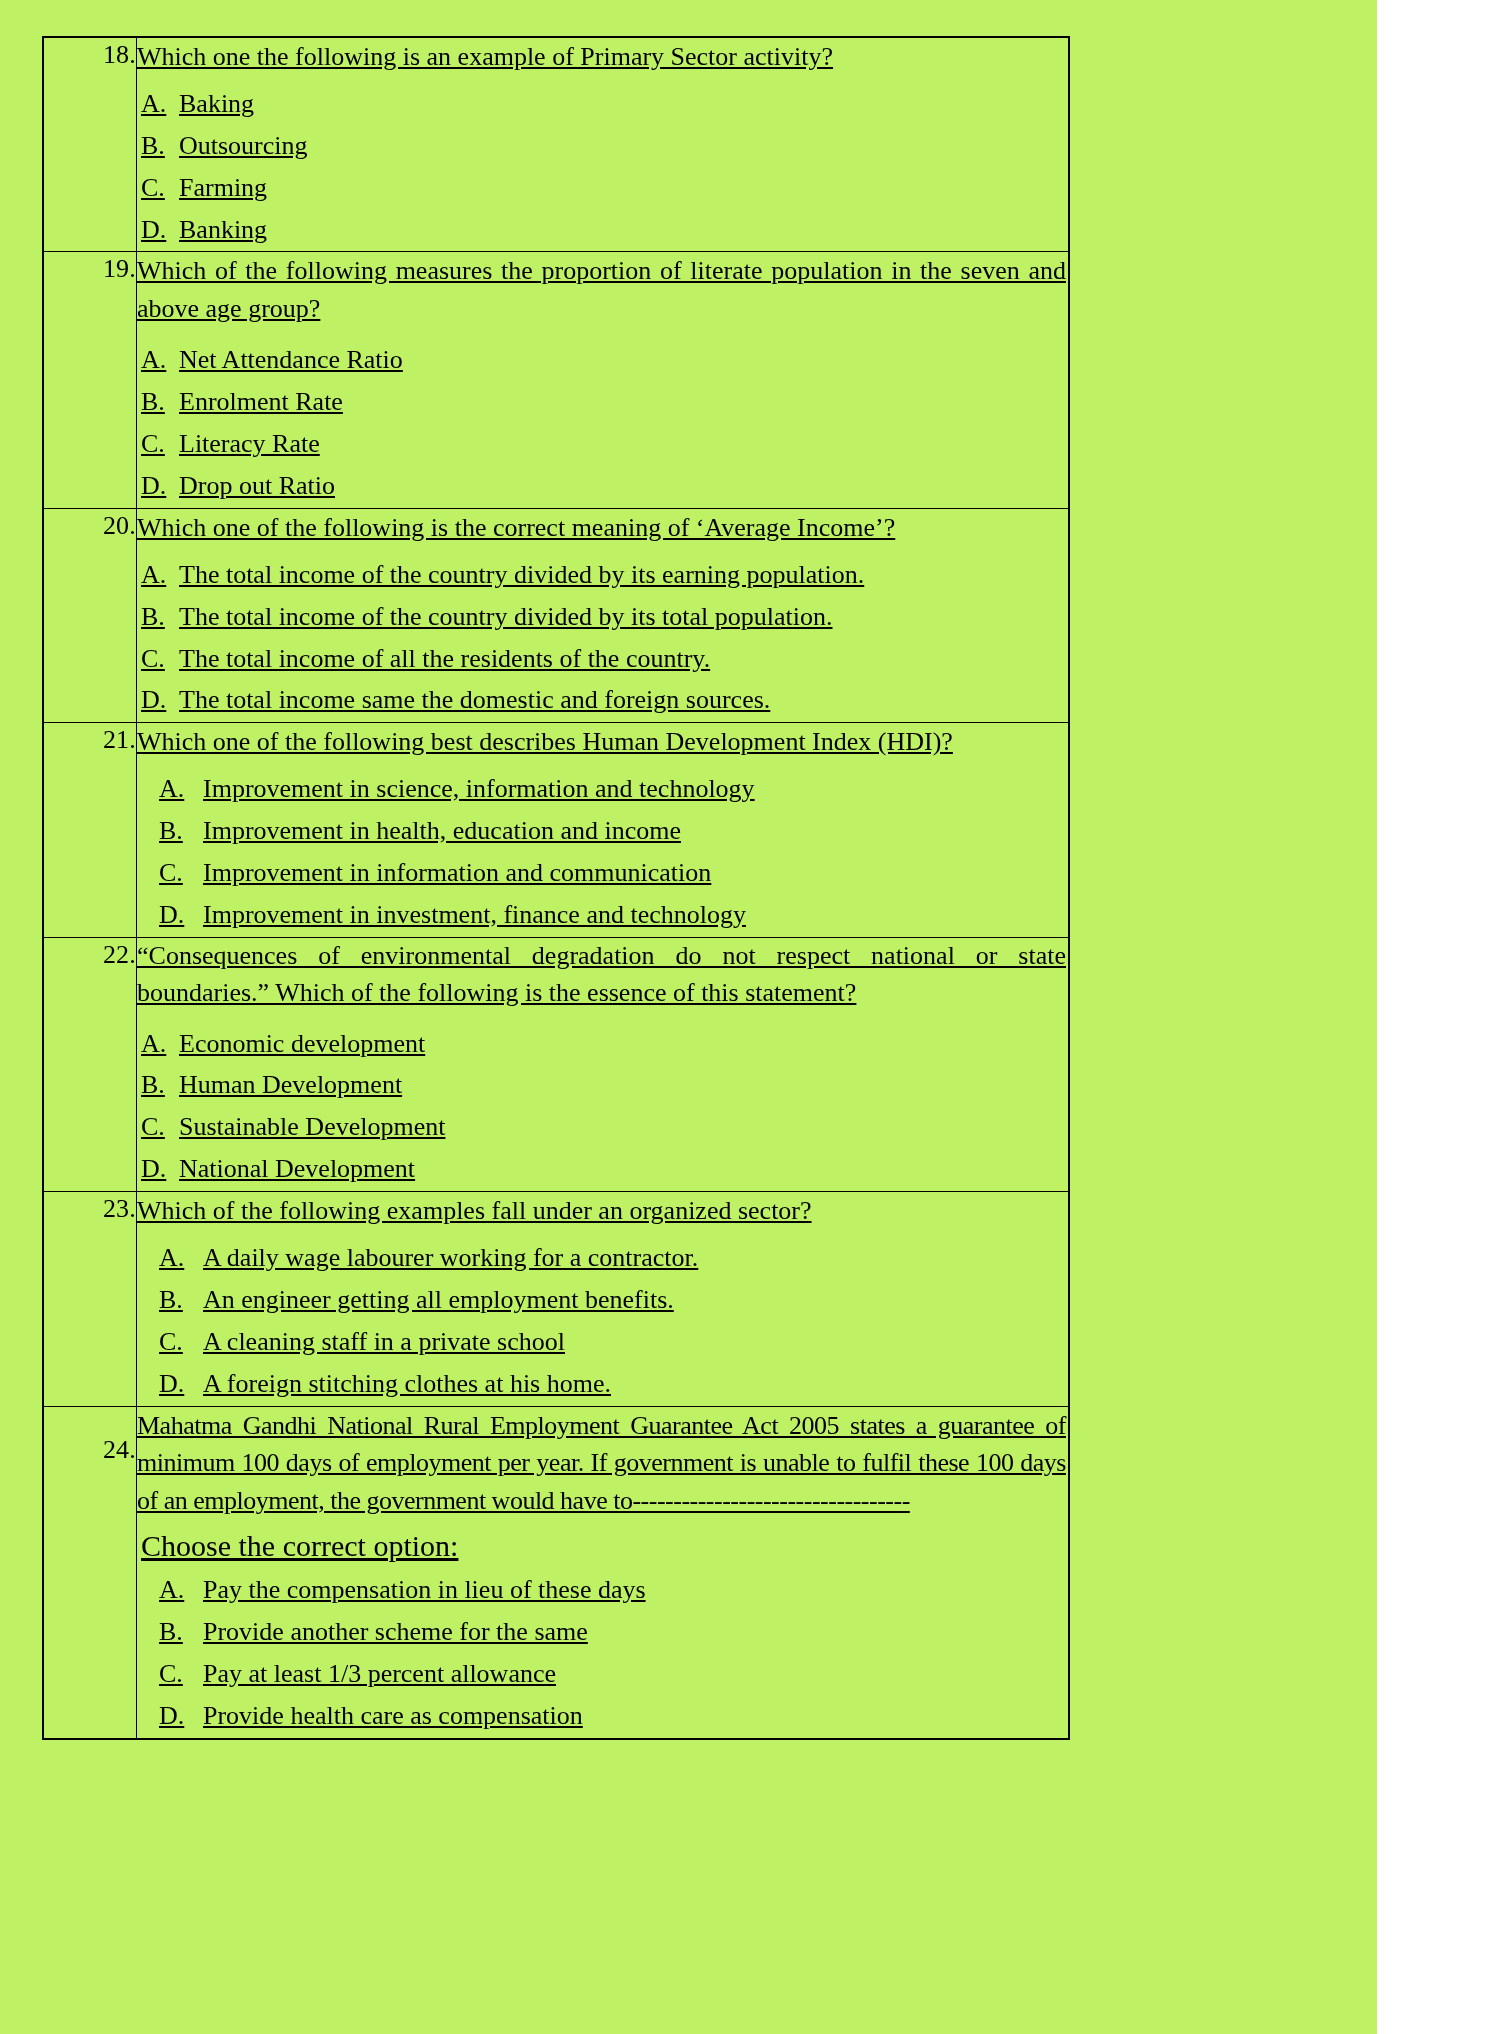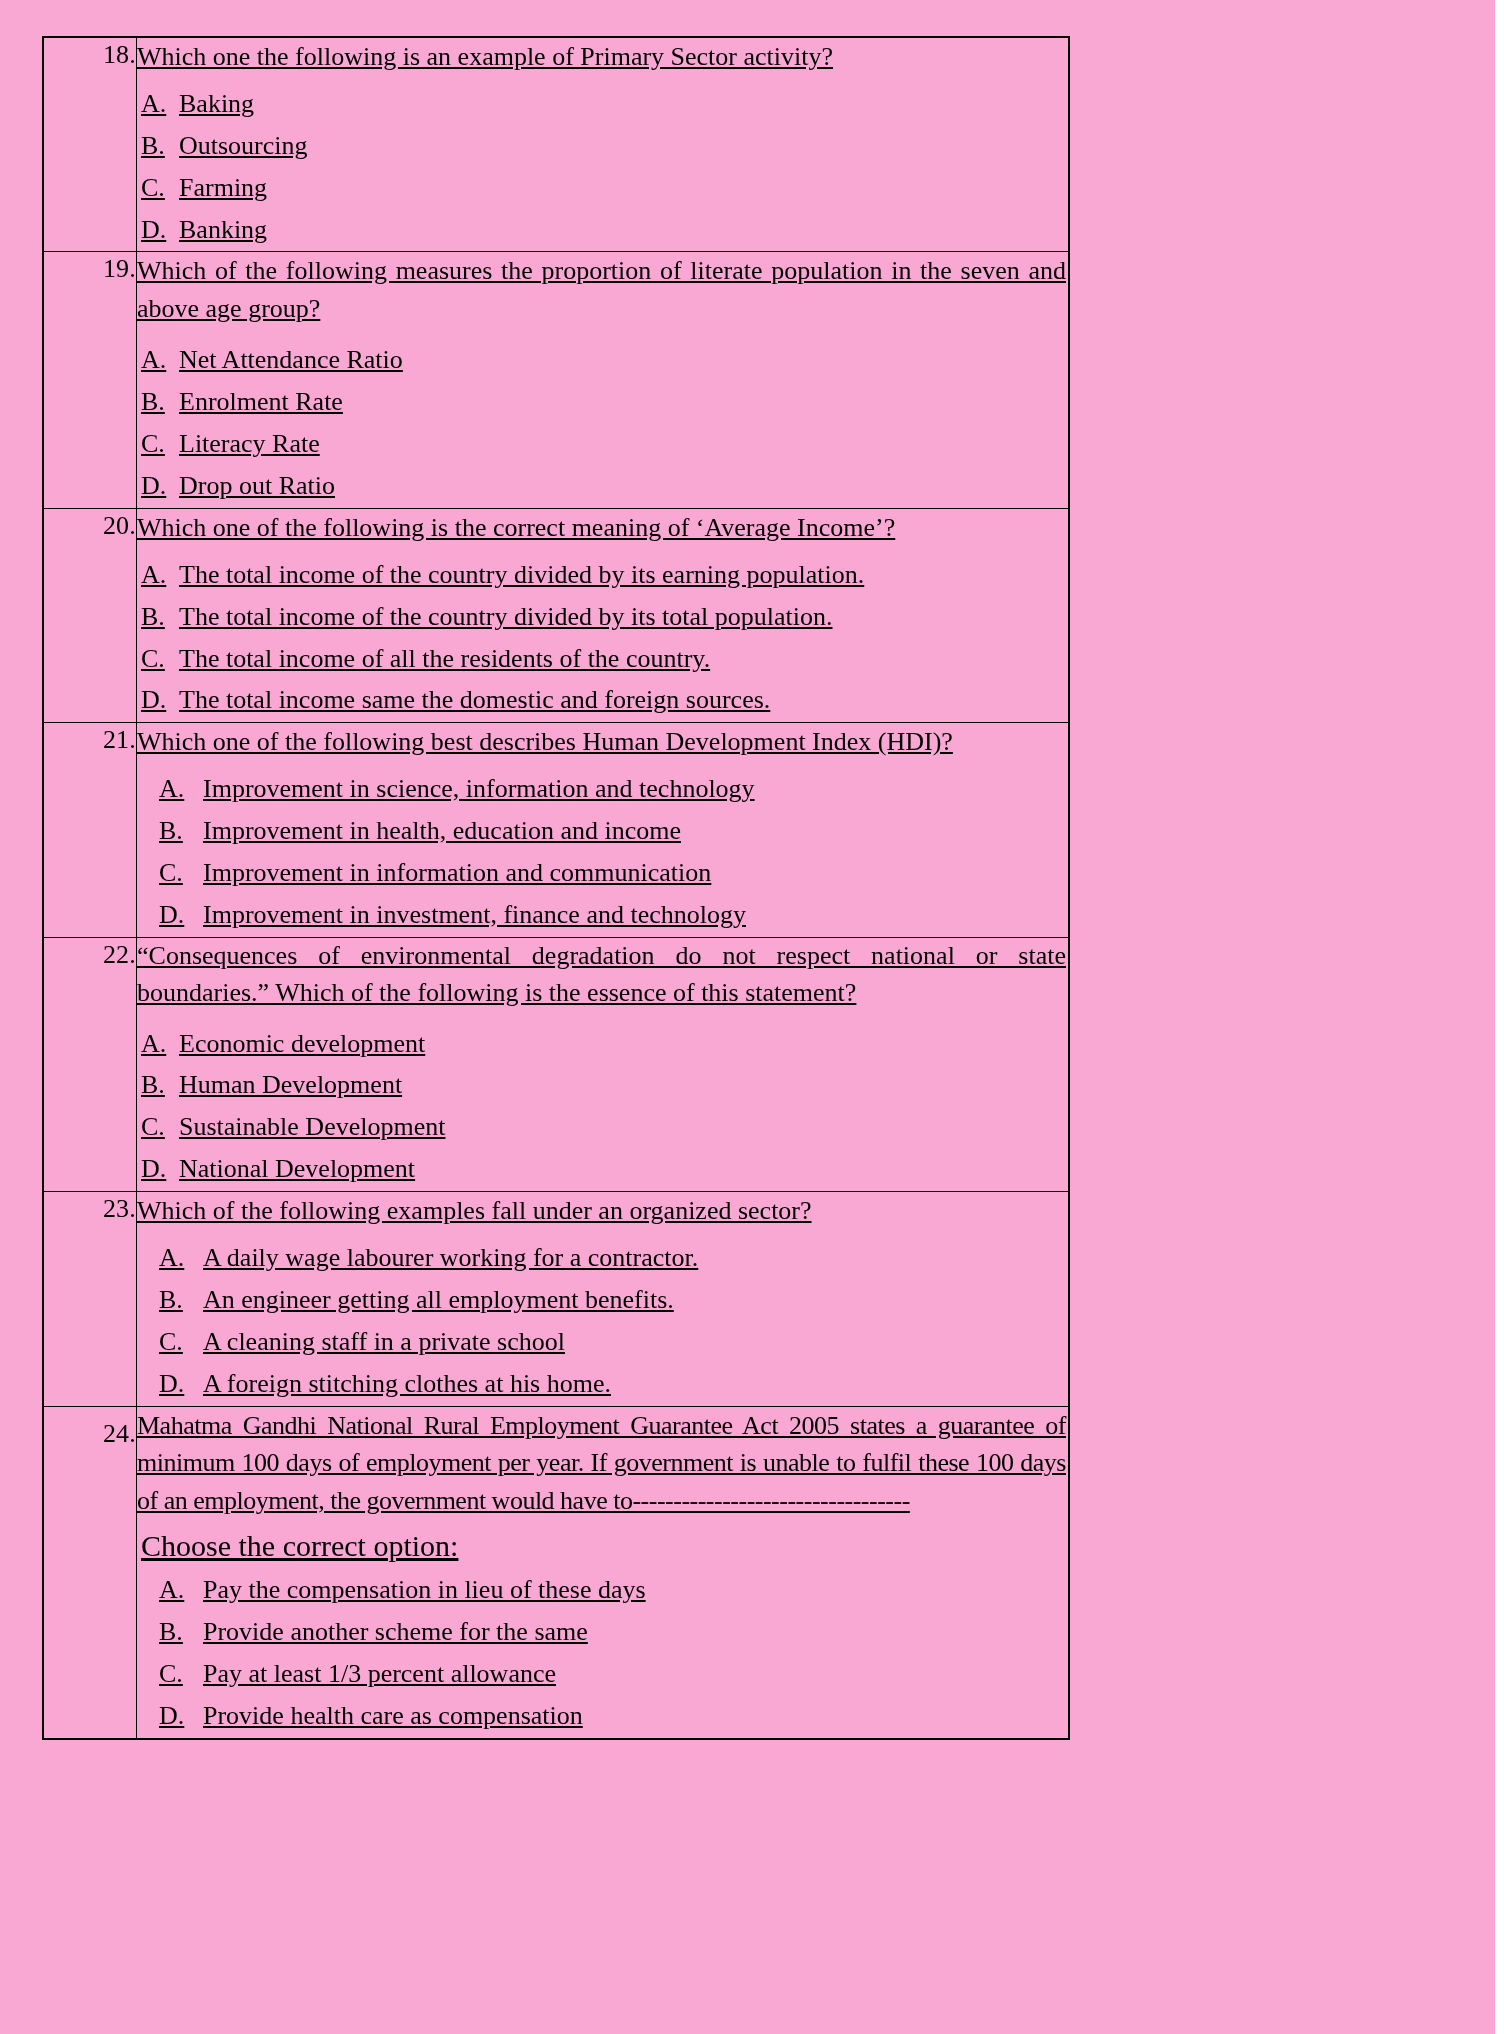--- a/index.html
+++ b/index.html
@@ -10,23 +10,23 @@
   }
   body {
     width: 1504px;
     height: 2034px;
     font-family: "Liberation Serif", "DejaVu Serif", serif;
     color: #000000;
     -webkit-font-smoothing: antialiased;
   }
   .page {
     position: relative;
-    width: 1495px;
+    width: 1377px;
     height: 2034px;
-    background: #f9a8d4;
+    background: #bef264;
     box-sizing: border-box;
   }
   .sheet {
     position: absolute;
     left: 42px;
     top: 36px;
     width: 1028px;
     box-sizing: border-box;
   }
   table.qtable {
@@ -42,21 +42,21 @@
   }
   td.numcell {
     width: 92px;
     text-align: right;
     padding: 12px 12px 10px 0;
     font-size: 26px;
     line-height: 1.32;
     letter-spacing: 0.2px;
   }
   td.numcell.low {
-    padding-top: 10px;
+    padding-top: 26px;
   }
   td.bodycell {
     padding: 11px 10px 12px 14px;
     font-size: 26px;
     line-height: 1.32;
     text-decoration: underline;
   }
   .qtext {
     text-align: justify;
     text-justify: inter-word;

